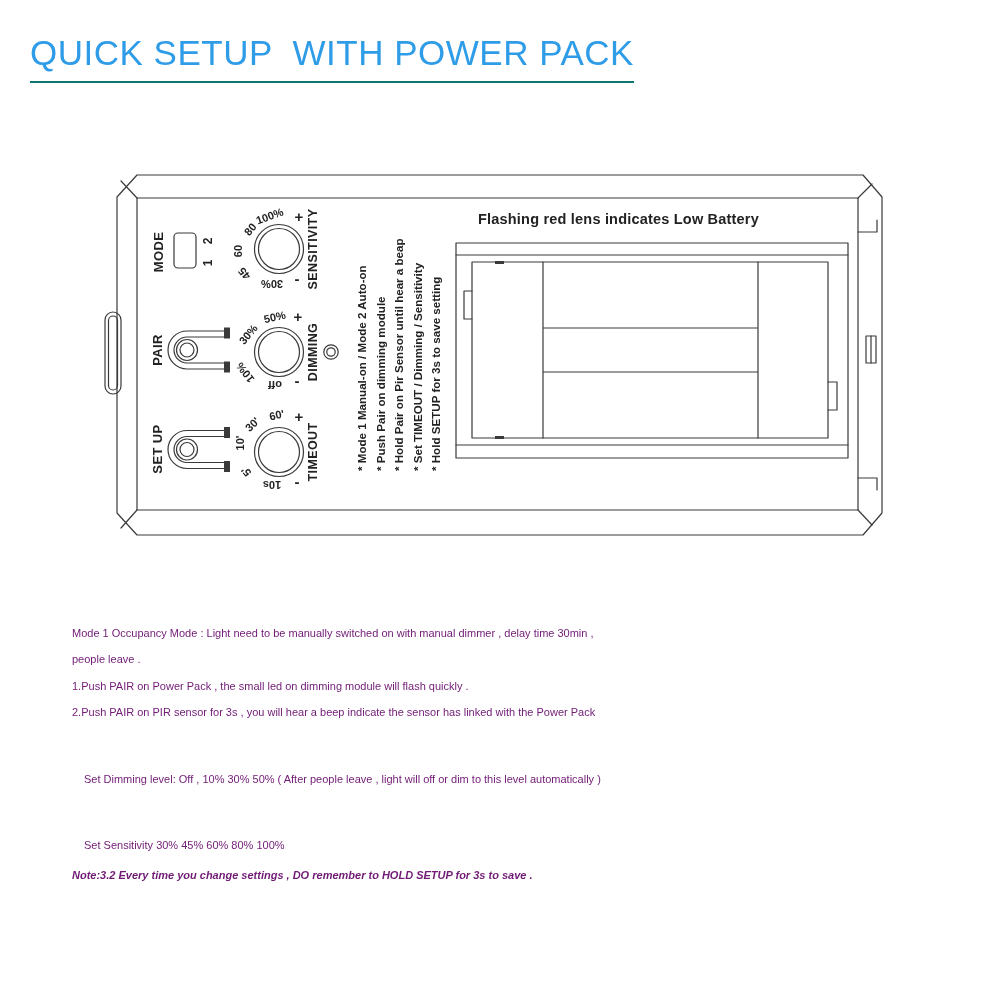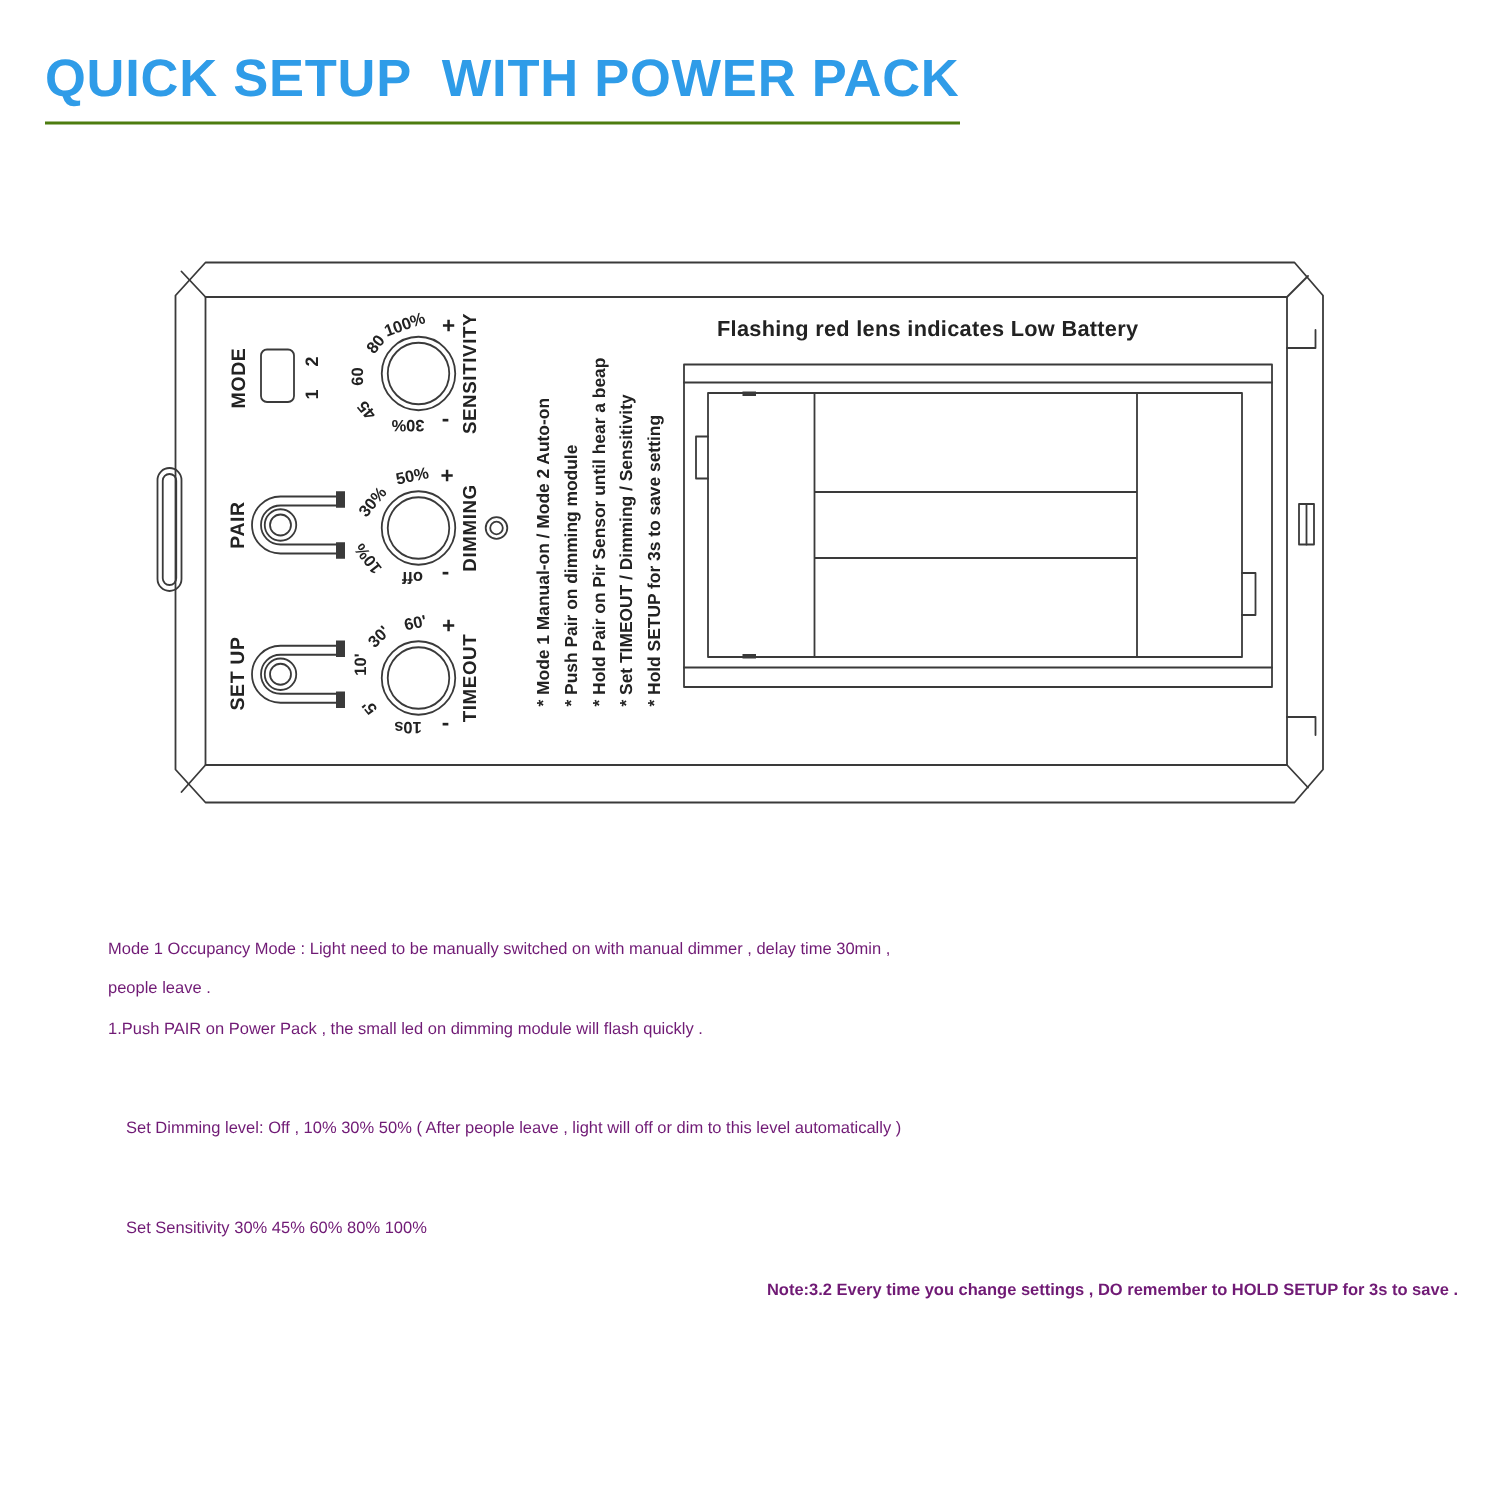--- a/index.html
+++ b/index.html
@@ -1,37 +1,37 @@
 <!DOCTYPE html>
 <html><head>
 <meta charset="utf-8">
 <style>
   html,body{margin:0;padding:0;background:#fff;}
   .page{position:relative;width:1000px;height:1000px;background:#ffffff;overflow:hidden;
         font-family:"Liberation Sans",sans-serif;color:#1c1c1c;}
   .title{position:absolute;top:33px;left:30px;margin:0;
-         font-size:35px;font-weight:700;letter-spacing:0.5px;color:#2f9ce8;
-         white-space:pre;border-bottom:2px solid #4d7c0f;padding-bottom:8px;display:inline-block;}
+         font-size:35px;font-weight:400;letter-spacing:0.5px;color:#2f9ce8;
+         white-space:pre;border-bottom:2px solid #0f766e;padding-bottom:8px;display:inline-block;}
   .device-svg{position:absolute;top:0;left:0;}
   .lines{stroke:#3a3a3a;fill:none;stroke-width:1.2;stroke-linejoin:round;stroke-linecap:round;}
   .outer{stroke-width:1.5;fill:#ffffff;}
   .filled{fill:#3a3a3a;stroke:none;}
   text{font-family:"Liberation Sans",sans-serif;fill:#222;}
   .vmid{dominant-baseline:middle;text-anchor:middle;}
   .tick{font-size:11px;font-weight:700;}
   .sign{font-size:15px;font-weight:700;}
   .knob-label{font-size:12.5px;font-weight:700;letter-spacing:0.4px;}
   .ctrl-label{font-size:13px;font-weight:700;letter-spacing:0.4px;}
   .mode-num{font-size:12px;font-weight:700;}
   .note-line{font-size:11.6px;font-weight:700;dominant-baseline:middle;text-anchor:start;}
   .battery-note{font-size:14.5px;font-weight:700;letter-spacing:0.2px;}
   .body-text{position:absolute;top:620px;left:72px;width:900px;}
   .line{font-size:11px;line-height:26.4px;white-space:pre;color:#701a75;}
   .line.indent{padding-left:12px;margin-top:40px;}
-  .line.note{font-weight:700;margin-top:15px;text-align:right;}
+  .line.note{font-weight:700;font-style:italic;margin-top:4px;}
 </style>
 </head>
 <body>
 
 <div class="page">
 
   <h1 class="title">QUICK SETUP  WITH POWER PACK</h1>
 
   <svg class="device-svg" width="1000" height="580" viewBox="0 0 1000 580">
 
@@ -134,18 +134,19 @@
       <path class="lines" d="M472,291 H464 V319 H472"></path>
       <path class="lines" d="M828,382 H837 V410 H828"></path>
       <path d="M495,262.5 H504 M495,437.5 H504" stroke="#3a3a3a" stroke-width="3" fill="none"></path>
     </g>
   </svg>
 
   <div class="body-text">
     <div class="line">Mode 1 Occupancy Mode : Light need to be manually switched on with manual dimmer , delay time 30min ,</div>
     <div class="line">people leave .</div>
     <div class="line">1.Push PAIR on Power Pack , the small led on dimming module will flash quickly .</div>
+    <div class="line">2.Push PAIR on PIR sensor for 3s , you will hear a beep indicate the sensor has linked with the Power Pack</div>
     <div class="line indent">Set Dimming level: Off , 10% 30% 50% ( After people leave , light will off or dim to this level automatically )</div>
     <div class="line indent">Set Sensitivity 30% 45% 60% 80% 100%</div>
     <div class="line note">Note:3.2 Every time you change settings , DO remember to HOLD SETUP for 3s to save .</div>
   </div>
 
 </div>
 
 </body></html>

